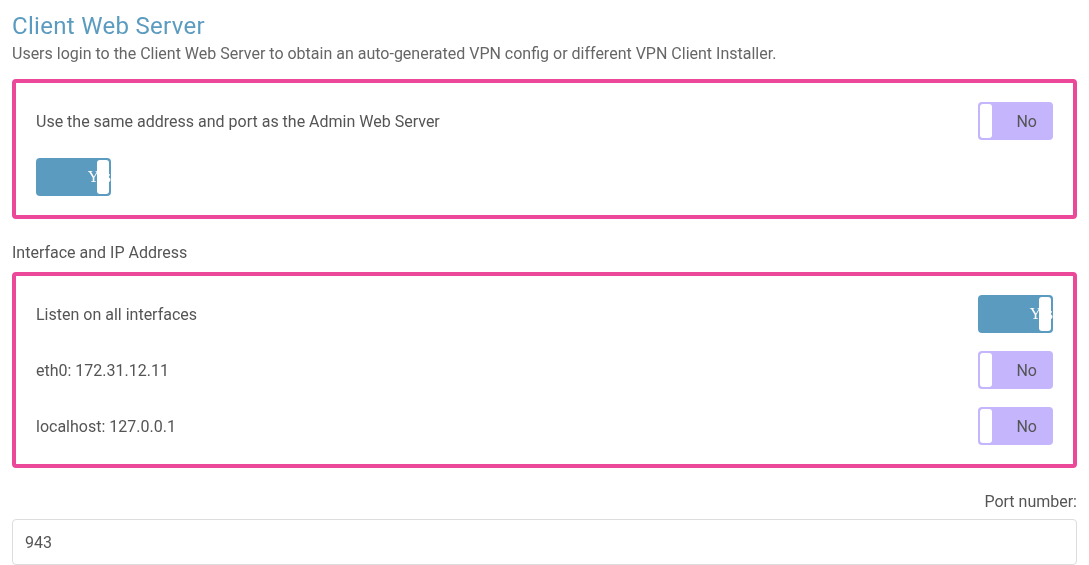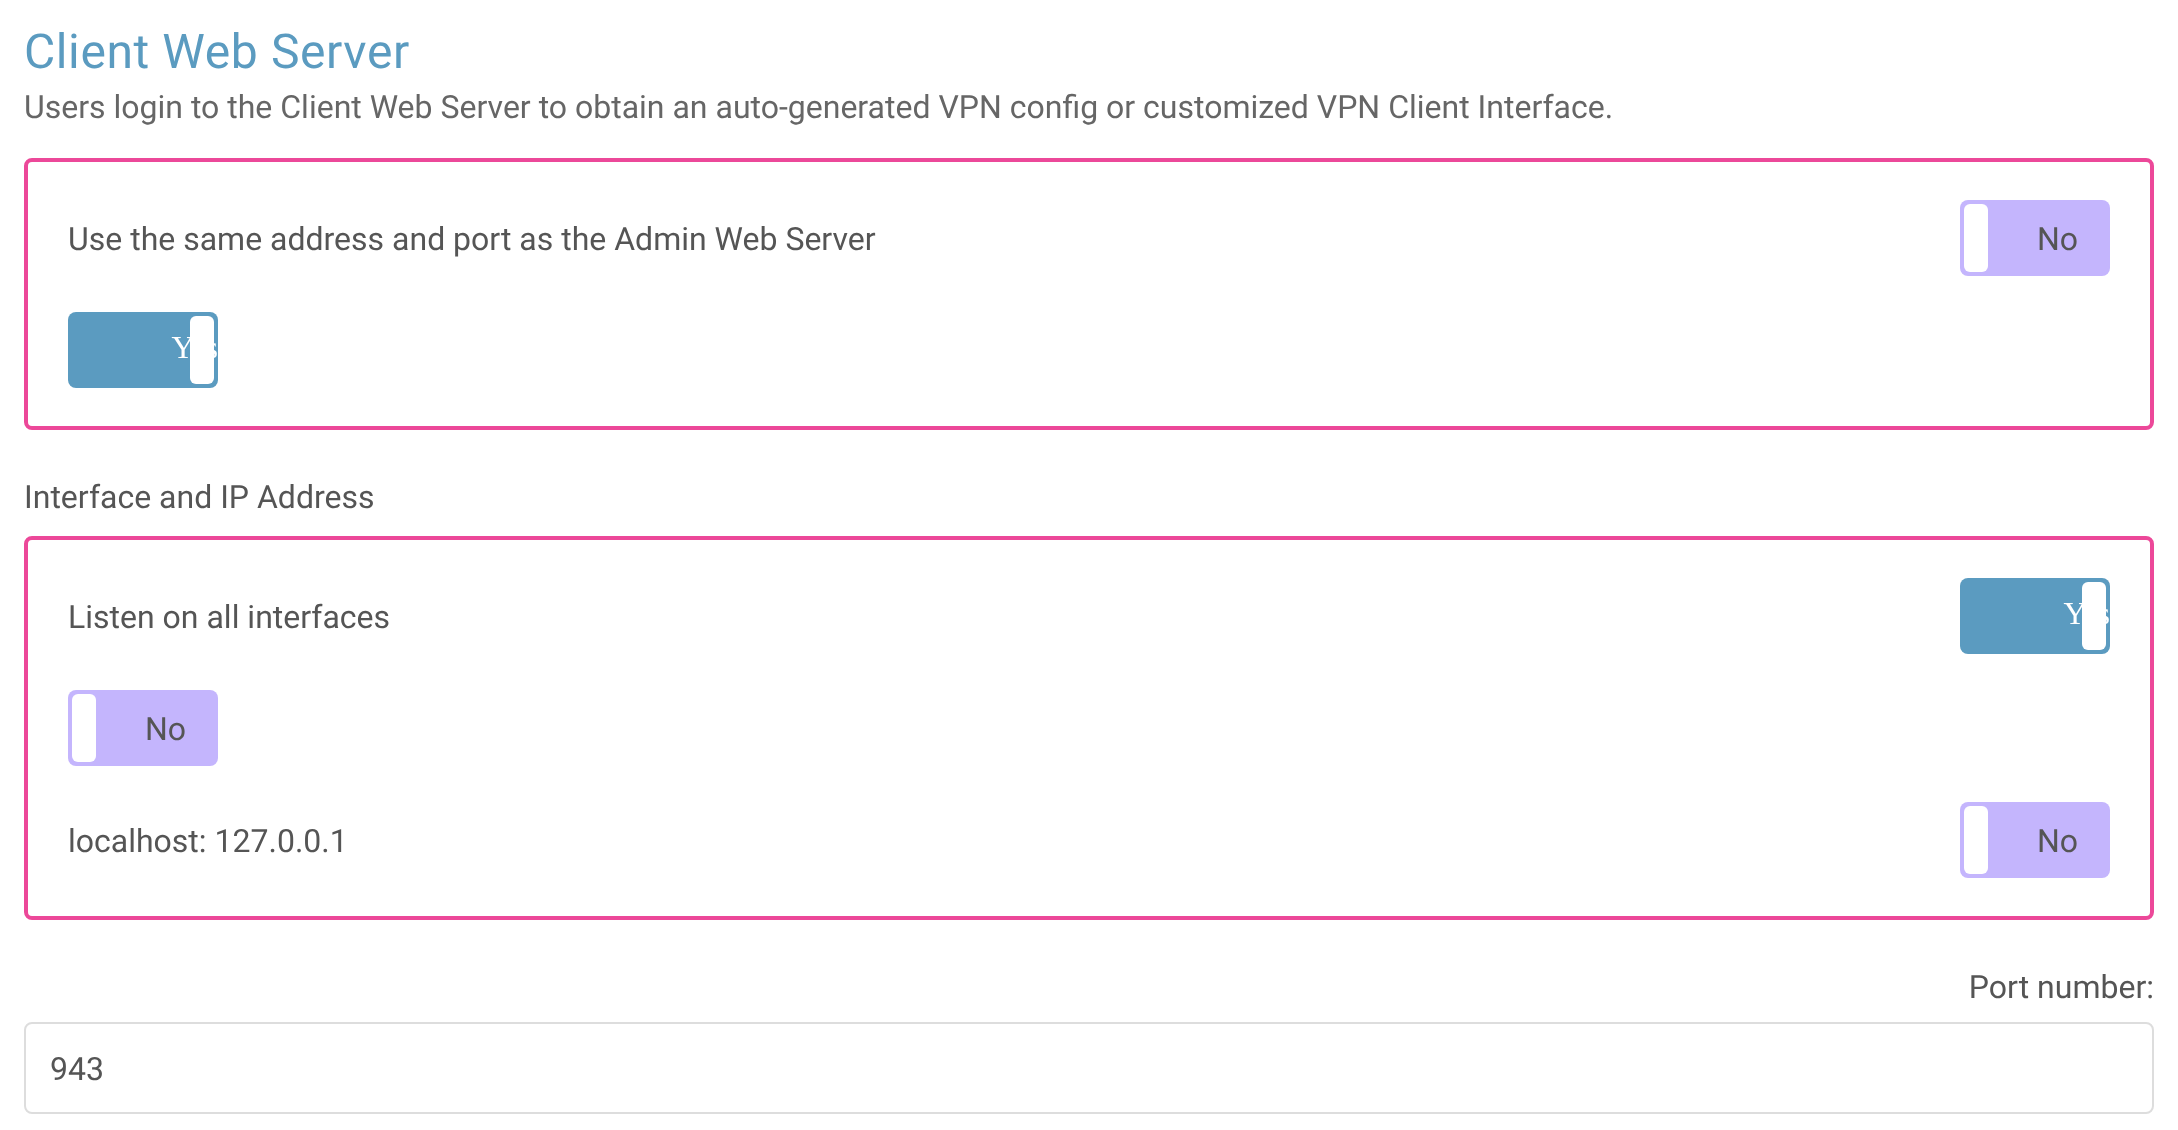--- a/index.html
+++ b/index.html
@@ -18,21 +18,21 @@
       margin-bottom: 4px;
       letter-spacing: 0.3px;
     }
     .section-desc {
       color: #666;
       font-size: 16px;
       margin-bottom: 16px;
       font-weight: 400;
     }
     .panel {
-      border: 2px solid #ec4899;
+      border: 4px solid #ec4899;
       border-radius: 4px;
       padding: 18px 20px;
       margin-bottom: 24px;
       background: #fff;
     }
     .row {
       display: flex;
       align-items: center;
       justify-content: space-between;
       min-height: 40px;
@@ -104,21 +104,21 @@
       background: #fff;
       font-family: inherit;
     }
   </style>
 </head>
 <body>
 
 
 
 <h2 class="section-title">Client Web Server</h2>
-<p class="section-desc">Users login to the Client Web Server to obtain an auto-generated VPN config or customized VPN Client Interface.</p>
+<p class="section-desc">Users login to the Client Web Server to obtain an auto-generated VPN config or different VPN Client Installer.</p>
 
 <div class="panel">
   <div class="row">
     <span class="row-label">Use the same address and port as the Admin Web Server</span>
     <div class="toggle off">
       <span>No</span>
     </div>
   </div>
   <div class="row">
     <div class="toggle on">
@@ -130,20 +130,21 @@
 <div class="subheading">Interface and IP Address</div>
 
 <div class="panel">
   <div class="row">
     <span class="row-label">Listen on all interfaces</span>
     <div class="toggle on">
       <span>Yes</span>
     </div>
   </div>
   <div class="row">
+    <span class="row-label">eth0: 172.31.12.11</span>
     <div class="toggle off">
       <span>No</span>
     </div>
   </div>
   <div class="row">
     <span class="row-label">localhost: 127.0.0.1</span>
     <div class="toggle off">
       <span>No</span>
     </div>
   </div>

